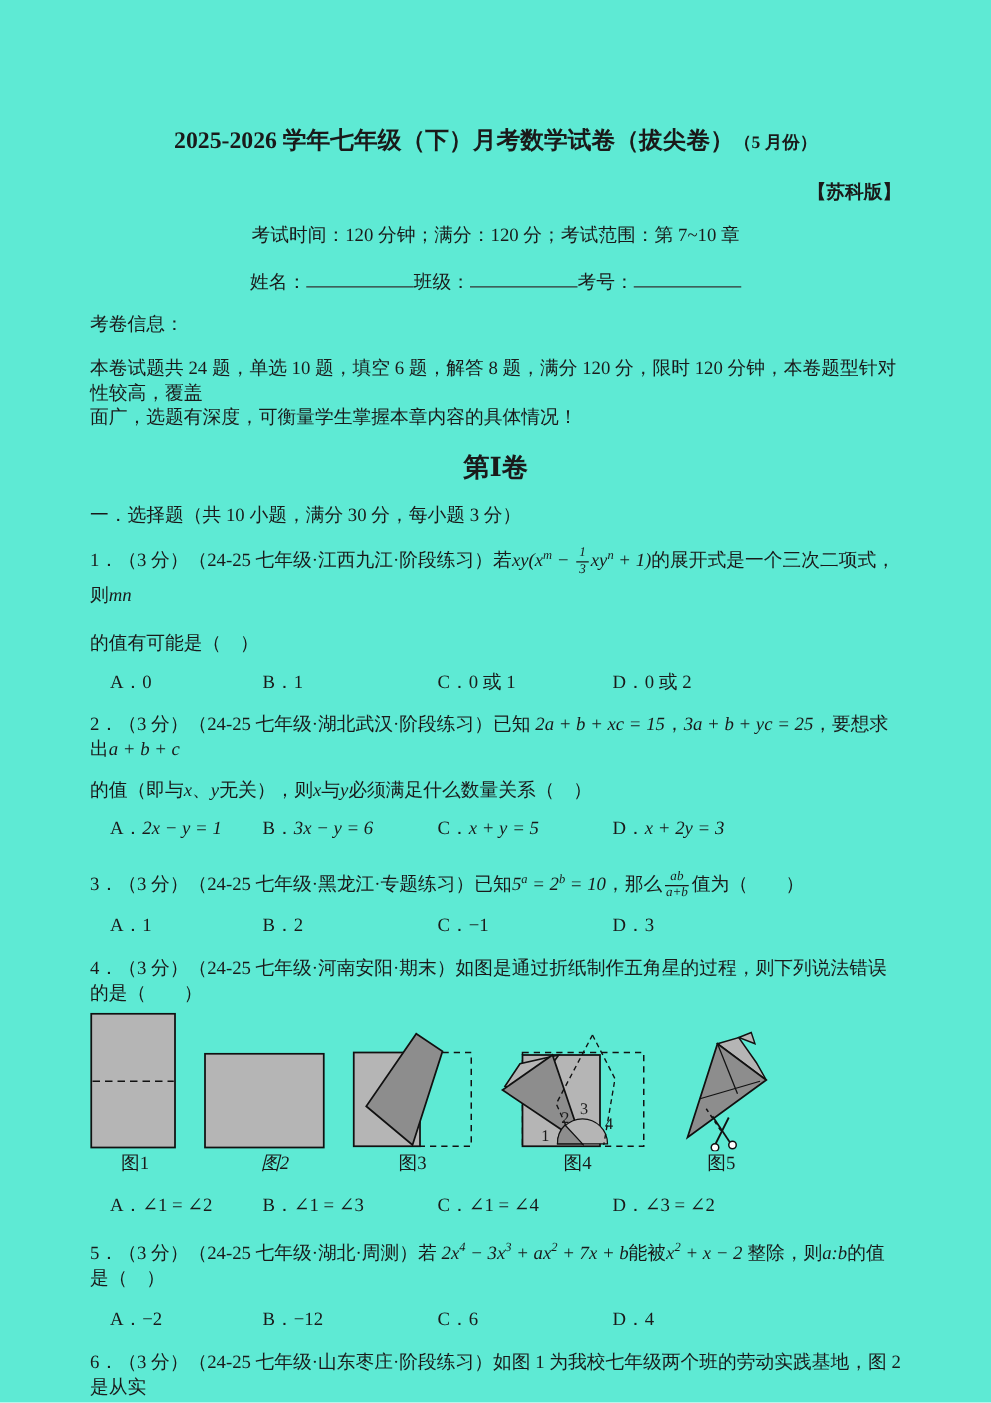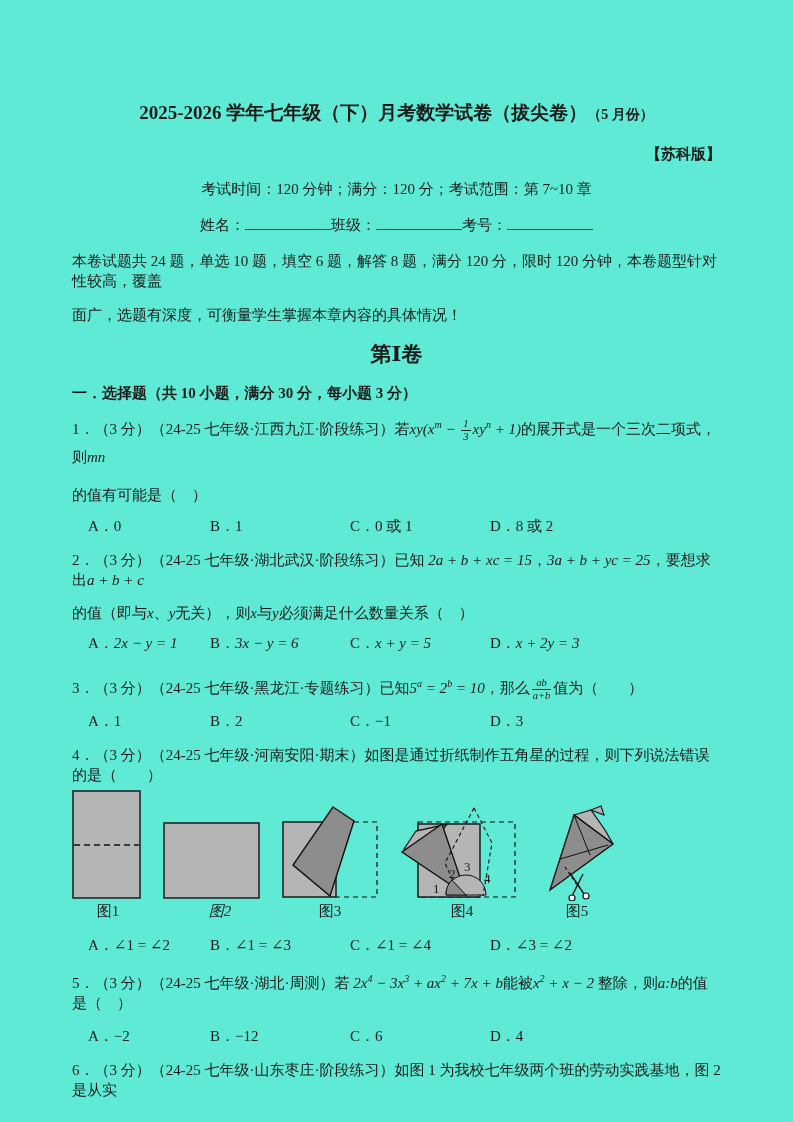--- a/index.html
+++ b/index.html
@@ -17,21 +17,21 @@
   }
   .center{text-align:center;}
   .doc-title{font-size:19px;font-weight:bold;line-height:26px;}
   .title-suffix{font-size:14px;font-weight:bold;}
   .edition{font-size:15px;font-weight:bold;margin-top:16px;line-height:20px;text-align:right;}
   .exam-info{margin-top:15px;line-height:20px;}
   .name-line{margin-top:15px;line-height:22px;}
   .blank{display:inline-block;width:86px;height:15px;border-bottom:1px solid #333;vertical-align:baseline;}
   .pline{line-height:20px;}
   .part-title{font-size:21px;font-weight:bold;line-height:30px;margin-top:14px;}
-  .section-title{font-weight:bold;line-height:20px;margin-top:14px;}
+  .section-title{font-weight:normal;line-height:20px;margin-top:14px;}
   .qline{line-height:20px;}
   .qline.tall{line-height:28px;}
   .qline.taller{line-height:34px;}
   .opts{display:grid;grid-template-columns:122px 140px 140px 1fr;padding-left:16px;line-height:20px;}
   .mv{font-style:italic;font-family:"Liberation Serif","DejaVu Serif",serif;}
   sup.mv{font-size:10px;}
   .frac{display:inline-block;vertical-align:middle;text-align:center;font-size:10.5px;line-height:1.15;font-style:italic;margin:0 2px;}
   .frac .fnum{display:block;border-bottom:1px solid #1a1a1a;padding:0 2px;}
   .frac .fden{display:block;padding:0 1px;}
   .figrow{position:relative;height:138px;margin-top:2px;}
@@ -47,34 +47,35 @@
   <div class="doc-title center"><span>2025-2026 学年七年级（下）月考数学试卷（拔尖卷）</span><span class="title-suffix">（5 月份）</span></div>
 
   <div class="edition center">【苏科版】</div>
 
   <div class="exam-info center">考试时间：120 分钟；满分：120 分；考试范围：第 7~10 章</div>
 
   <div class="name-line center">
     <span>姓名：</span><span class="blank"></span><span>班级：</span><span class="blank"></span><span>考号：</span><span class="blank"></span>
   </div>
 
+  <div class="pline" style="margin-top:13px;">考卷信息：</div>
   <div class="pline" style="margin-top:15px;">本卷试题共 24 题，单选 10 题，填空 6 题，解答 8 题，满分 120 分，限时 120 分钟，本卷题型针对性较高，覆盖</div>
-  <div class="pline" style="margin-top:14px;">面广，选题有深度，可衡量学生掌握本章内容的具体情况！</div>
+  <div class="pline" style="font-family:Liberation Mono, monospace;">面广，选题有深度，可衡量学生掌握本章内容的具体情况！</div>
 
   <div class="part-title center">第Ⅰ卷</div>
 
   <div class="section-title">一．选择题（共 10 小题，满分 30 分，每小题 3 分）</div>
 
   <div class="qline tall" style="margin-top:8px;"><span>1．（3 分）（24-25 七年级·江西九江·阶段练习）若</span><span class="mv">xy(x</span><sup class="mv">m</sup><span class="mv"> − </span><span class="frac"><span class="fnum">1</span><span class="fden">3</span></span><span class="mv">xy</span><sup class="mv">n</sup><span class="mv"> + 1)</span><span>的展开式是一个三次二项式，则</span><span class="mv">mn</span></div>
   <div class="qline" style="margin-top:14px;"><span>的值有可能是（　）</span></div>
   <div class="opts" style="margin-top:11px;">
     <span><span>A．0</span></span>
     <span><span>B．1</span></span>
     <span><span>C．0 或 1</span></span>
-    <span><span>D．8 或 2</span></span>
+    <span><span>D．0 或 2</span></span>
   </div>
 
   <div class="qline" style="margin-top:14px;"><span>2．（3 分）（24-25 七年级·湖北武汉·阶段练习）已知 </span><span class="mv">2a + b + xc = 15</span><span>，</span><span class="mv">3a + b + yc = 25</span><span>，要想求出</span><span class="mv">a + b + c</span></div>
   <div class="qline" style="margin-top:13px;"><span>的值（即与</span><span class="mv">x</span><span>、</span><span class="mv">y</span><span>无关），则</span><span class="mv">x</span><span>与</span><span class="mv">y</span><span>必须满足什么数量关系（　）</span></div>
   <div class="opts" style="margin-top:10px;">
     <span><span>A．</span><span class="mv">2x − y = 1</span></span>
     <span><span>B．</span><span class="mv">3x − y = 6</span></span>
     <span><span>C．</span><span class="mv">x + y = 5</span></span>
     <span><span>D．</span><span class="mv">x + 2y = 3</span></span>
   </div>

